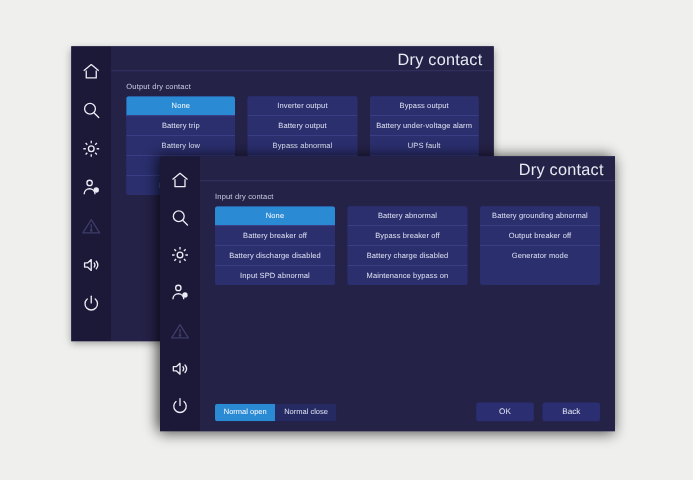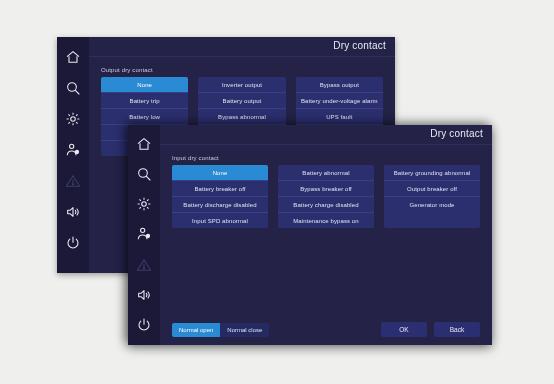--- a/index.html
+++ b/index.html
@@ -55,21 +55,21 @@
     background:#252248;
   }
   .titlebar{
     height:19px;
     position:relative;
     border-bottom:1px solid #322e5c;
   }
   .title-text{
     position:absolute;
     right:9px;top:3px;
-    font-size:10px;
+    font-size:13px;
     color:#e8eaf4;
     letter-spacing:.2px;
   }
 
   .content{position:relative;padding:10px 0 0 0;}
 
   .group-label{
     font-size:6px;
     color:#c9cde4;
     margin:0 0 4px 12px;

